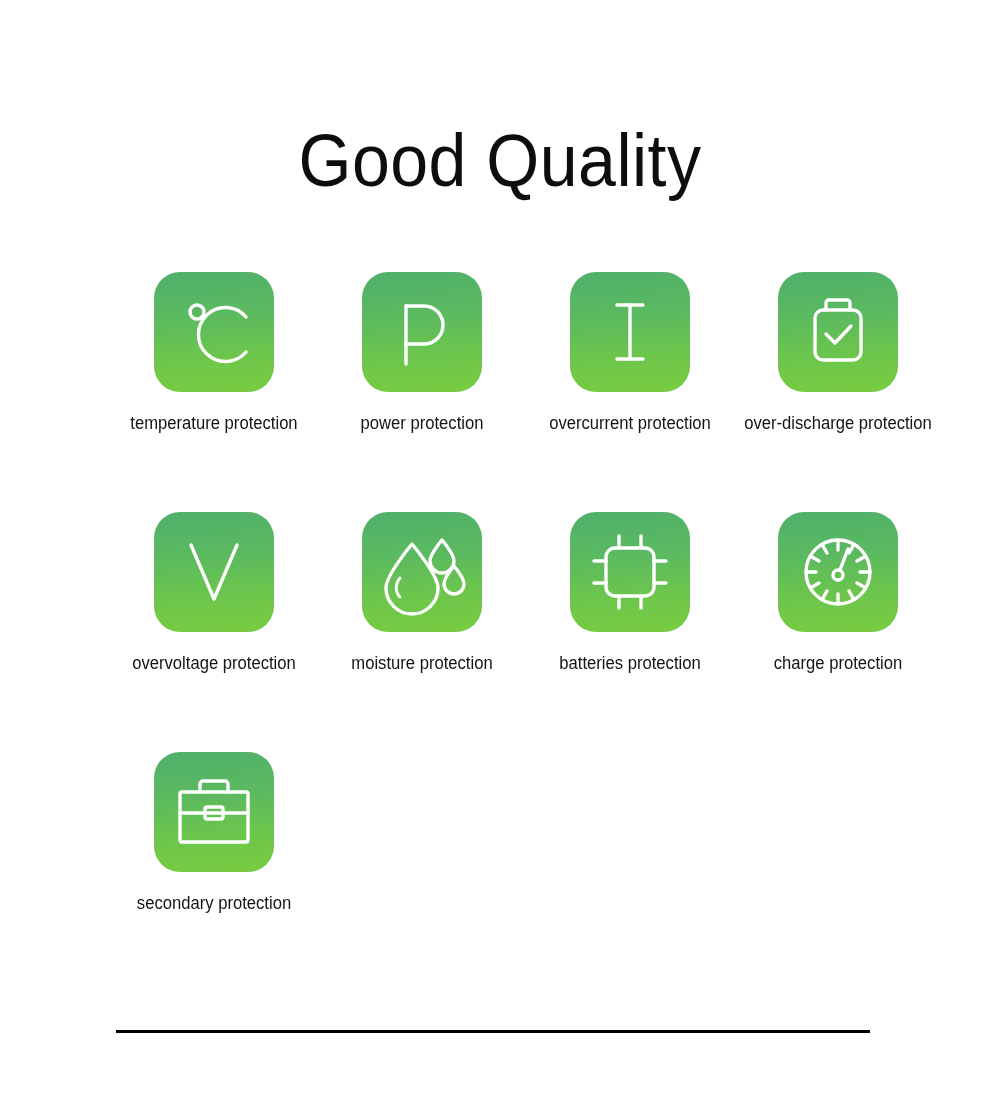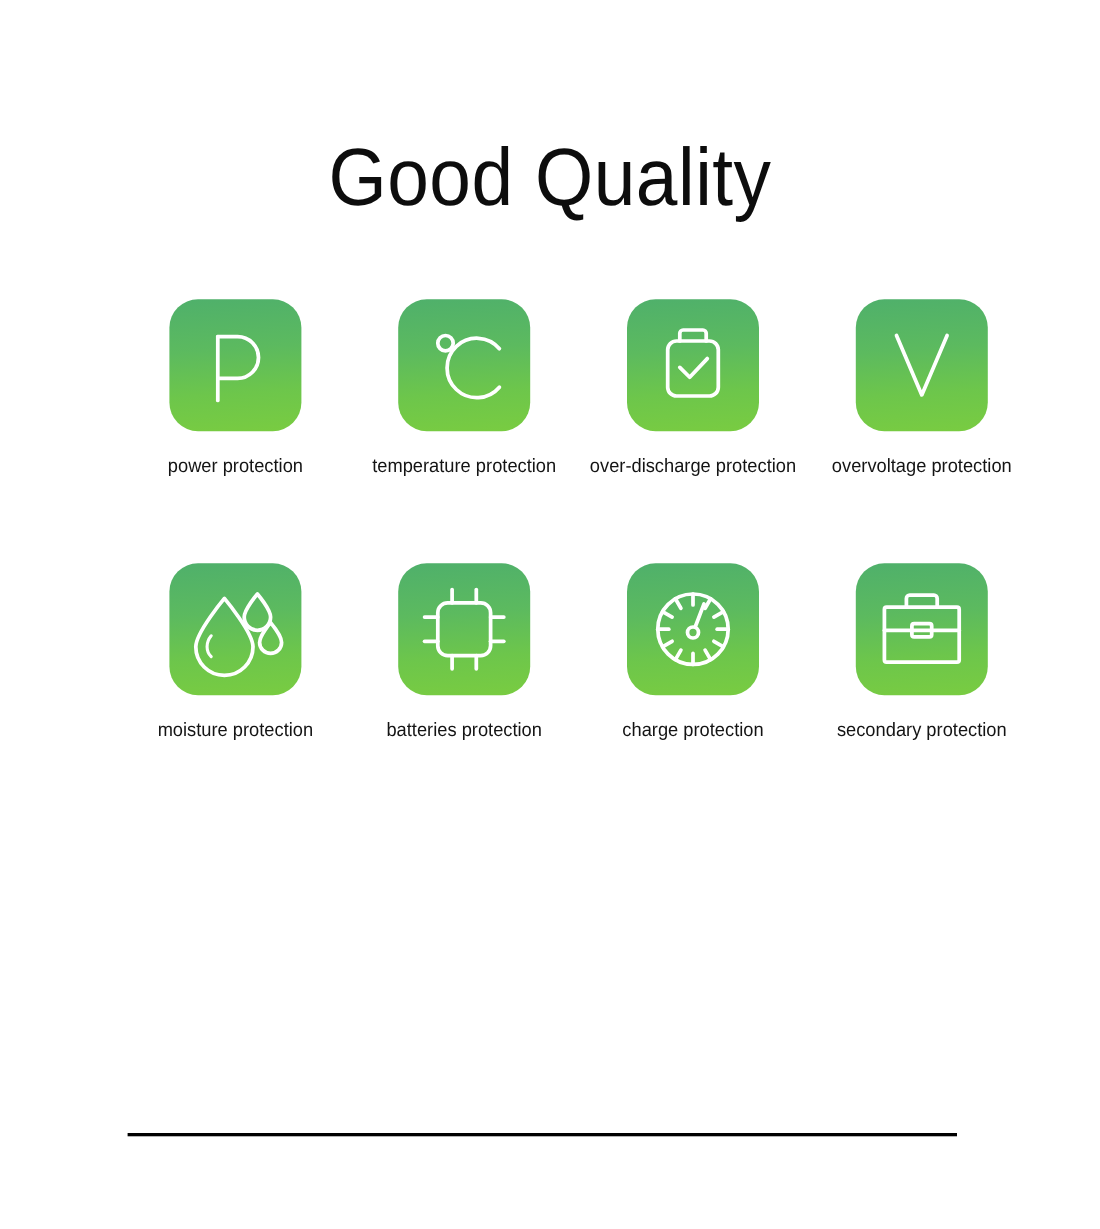--- a/index.html
+++ b/index.html
@@ -119,37 +119,47 @@
 
 <div class="page">
 
   <div class="page-title">Good Quality</div>
 
   <div class="feature-grid">
 
     <div class="feature-cell">
       <div class="tile">
         <svg viewBox="0 0 120 120">
+          <circle class="ln" cx="43" cy="40" r="7"></circle>
+          <path class="ln" d="M92 45 A27 27 0 1 0 92 80" stroke-width="3.6"></path>
+        </svg>
+      </div>
+      <div class="feature-label">temperature protection</div>
+    </div>
+
+    <div class="feature-cell">
+      <div class="tile">
+        <svg viewBox="0 0 120 120">
           <path class="ln" d="M44 34 L44 92"></path>
           <path class="ln" d="M44 34 L62 34 A19 19 0 0 1 62 72 L44 72"></path>
         </svg>
       </div>
       <div class="feature-label">power protection</div>
     </div>
 
     <div class="feature-cell">
       <div class="tile">
         <svg viewBox="0 0 120 120">
-          <circle class="ln" cx="43" cy="40" r="7"></circle>
-          <path class="ln" d="M92 45 A27 27 0 1 0 92 80" stroke-width="3.6"></path>
-        </svg>
-      </div>
-      <div class="feature-label">temperature protection</div>
-    </div>
-
+          <path class="ln" d="M60 33 L60 87"></path>
+          <path class="ln" d="M47 33 L73 33"></path>
+          <path class="ln" d="M47 87 L73 87"></path>
+        </svg>
+      </div>
+      <div class="feature-label">overcurrent protection</div>
+    </div>
 
     <div class="feature-cell">
       <div class="tile">
         <svg viewBox="0 0 120 120">
           <rect class="ln" x="37" y="38" width="46" height="50" rx="8"></rect>
           <path class="ln" d="M48 38 L48 31 A3 3 0 0 1 51 28 L69 28 A3 3 0 0 1 72 31 L72 38"></path>
           <path class="ln" d="M48 62 L57 71 L73 54"></path>
         </svg>
       </div>
       <div class="feature-label">over-discharge protection</div>

